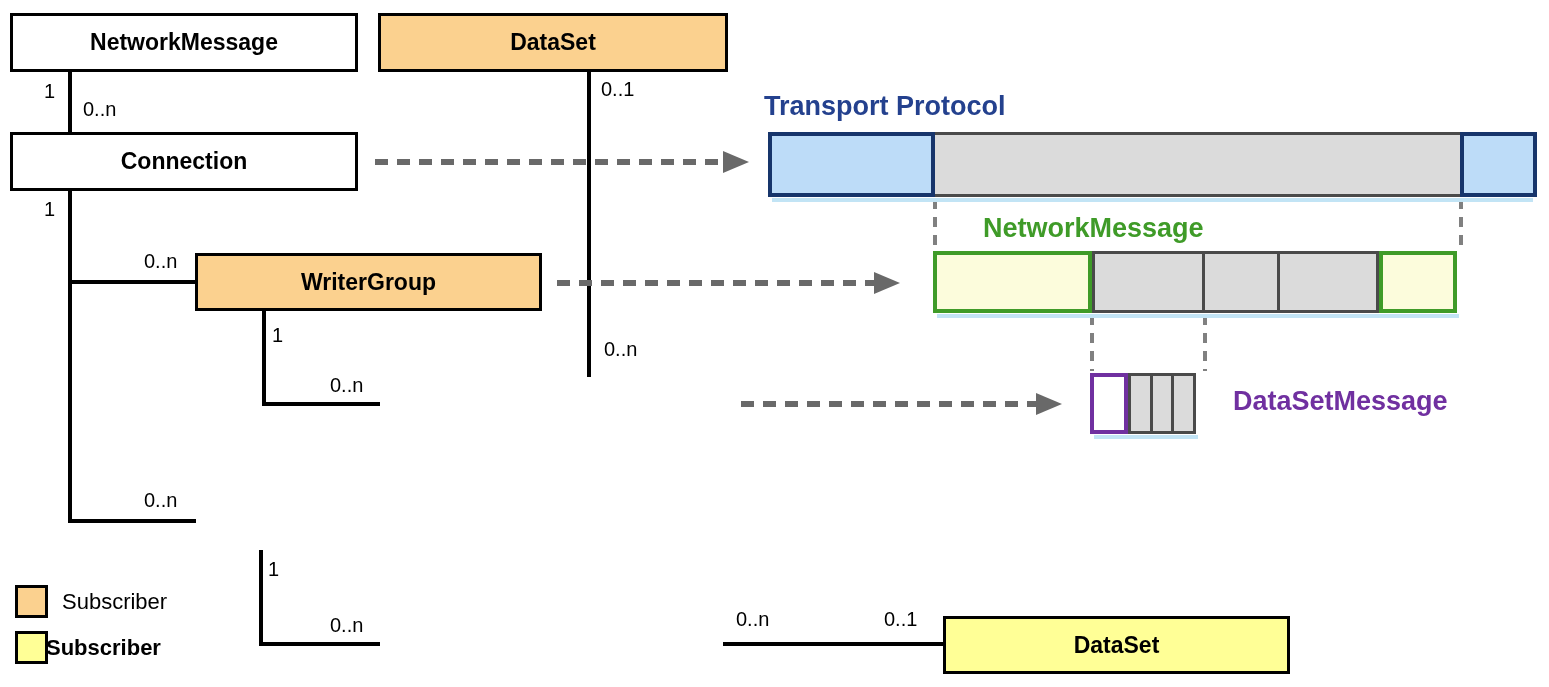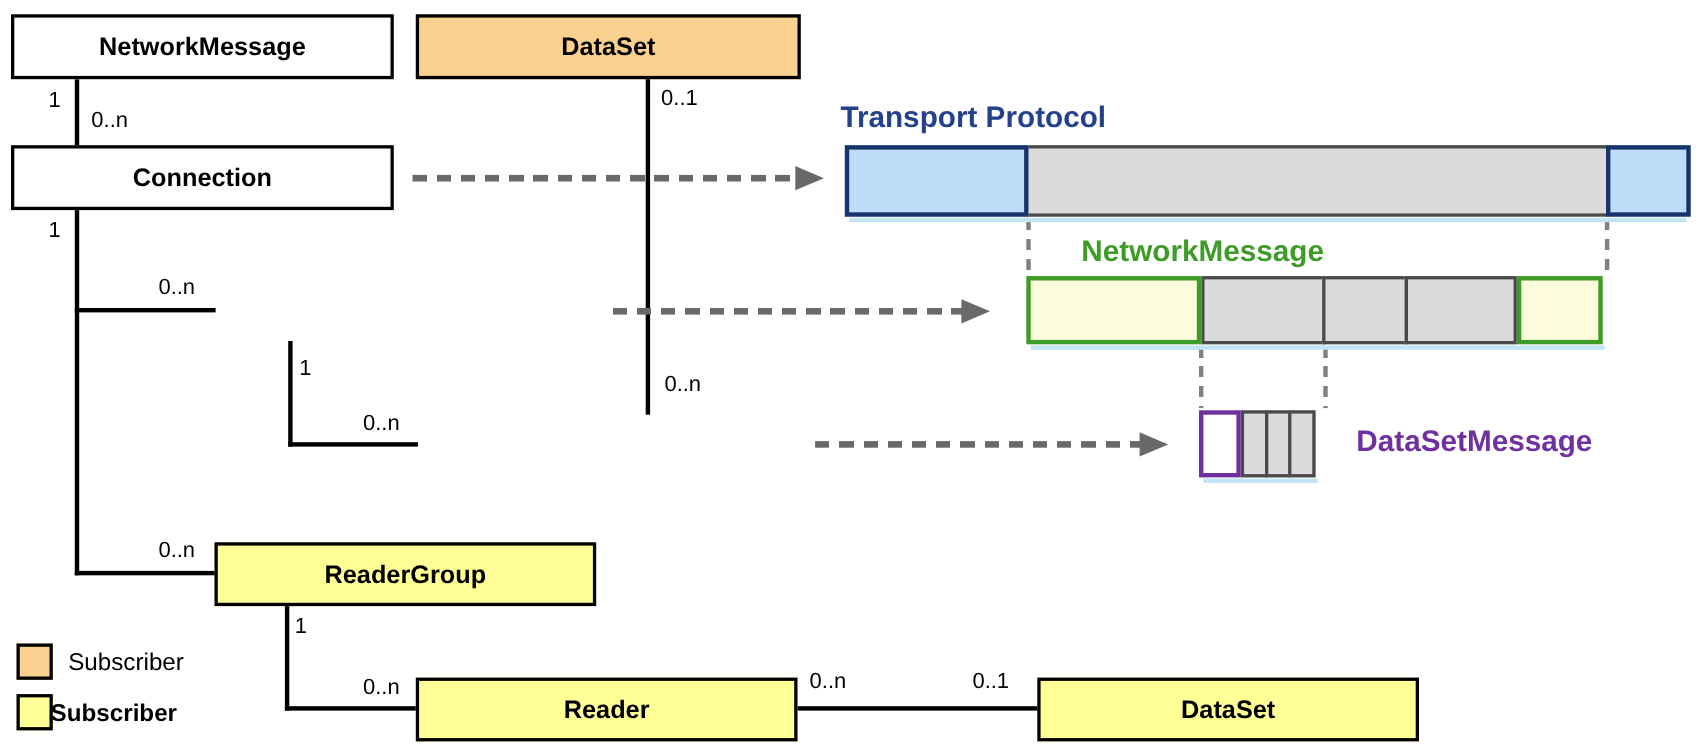--- a/index.html
+++ b/index.html
@@ -75,25 +75,22 @@
 
   <div class="box" style="left:10px;top:13px;width:348px;height:59px;">
     <span>NetworkMessage</span>
   </div>
   <div class="box orange" style="left:378px;top:13px;width:350px;height:59px;">
     <span>DataSet</span>
   </div>
   <div class="box" style="left:10px;top:132px;width:348px;height:59px;">
     <span>Connection</span>
   </div>
-  <div class="box yellow" style="left:195px;top:493px;width:347px;height:58px;">
-    <span>ReaderGroup</span>
-  </div>
-  <div class="box yellow" style="left:378px;top:616px;width:347px;height:58px;">
-    <span>Reader</span>
+  <div class="box orange" style="left:195px;top:253px;width:347px;height:58px;">
+    <span>WriterGroup</span>
   </div>
   <div class="box yellow" style="left:943px;top:616px;width:347px;height:58px;">
     <span>DataSet</span>
   </div>
 
   <div class="mult" style="left:44px;top:80px;">1</div>
   <div class="mult" style="left:83px;top:98px;">0..n</div>
   <div class="mult" style="left:44px;top:198px;">1</div>
   <div class="mult" style="left:144px;top:250px;">0..n</div>
   <div class="mult" style="left:601px;top:78px;">0..1</div>

